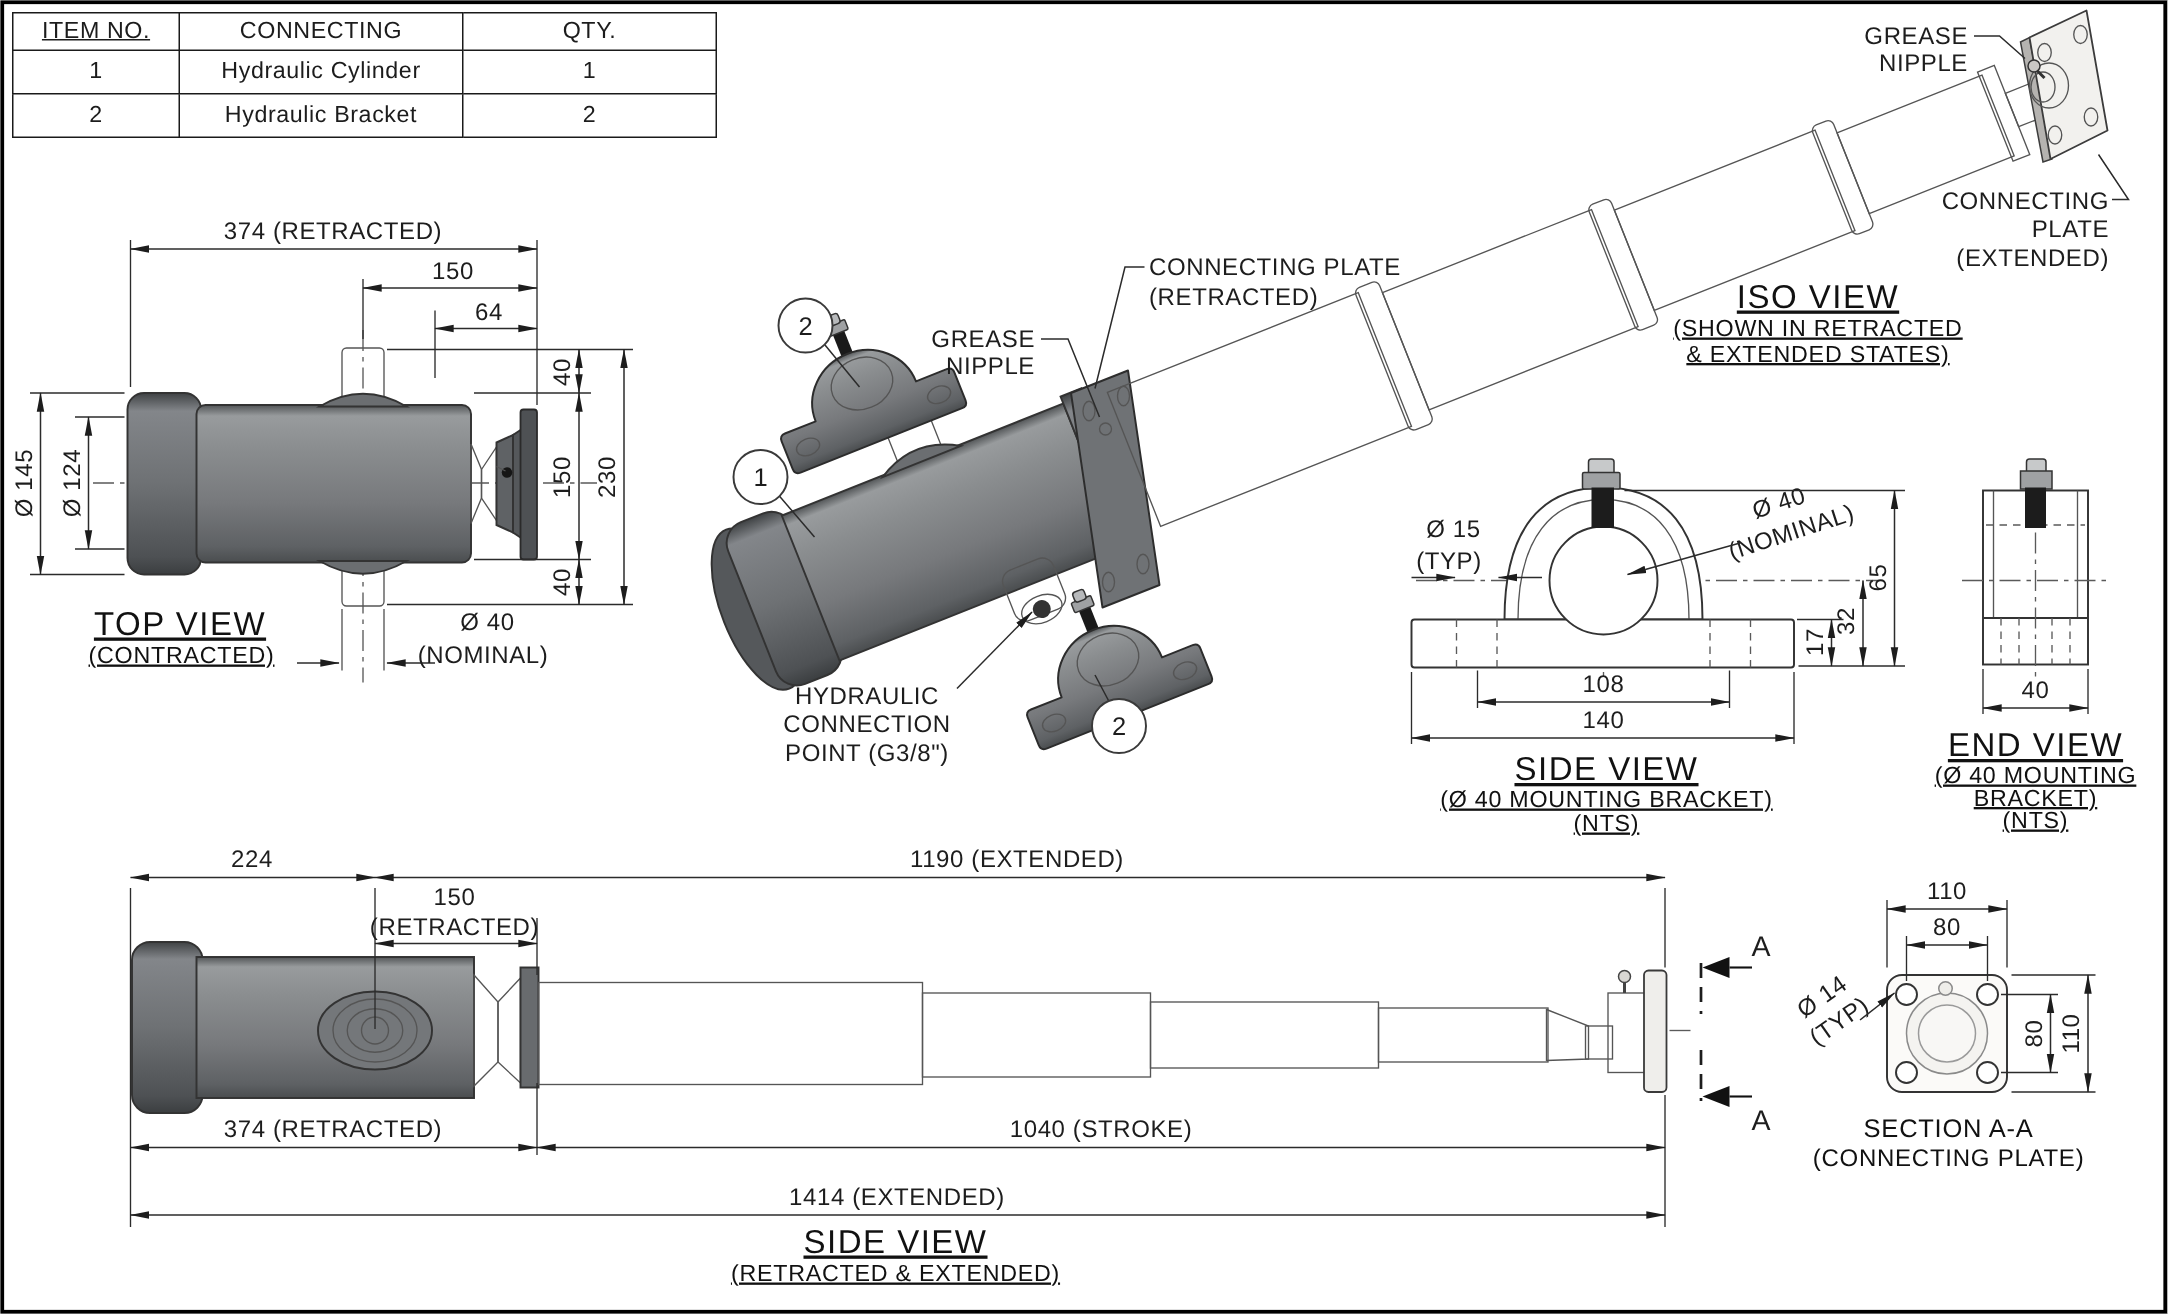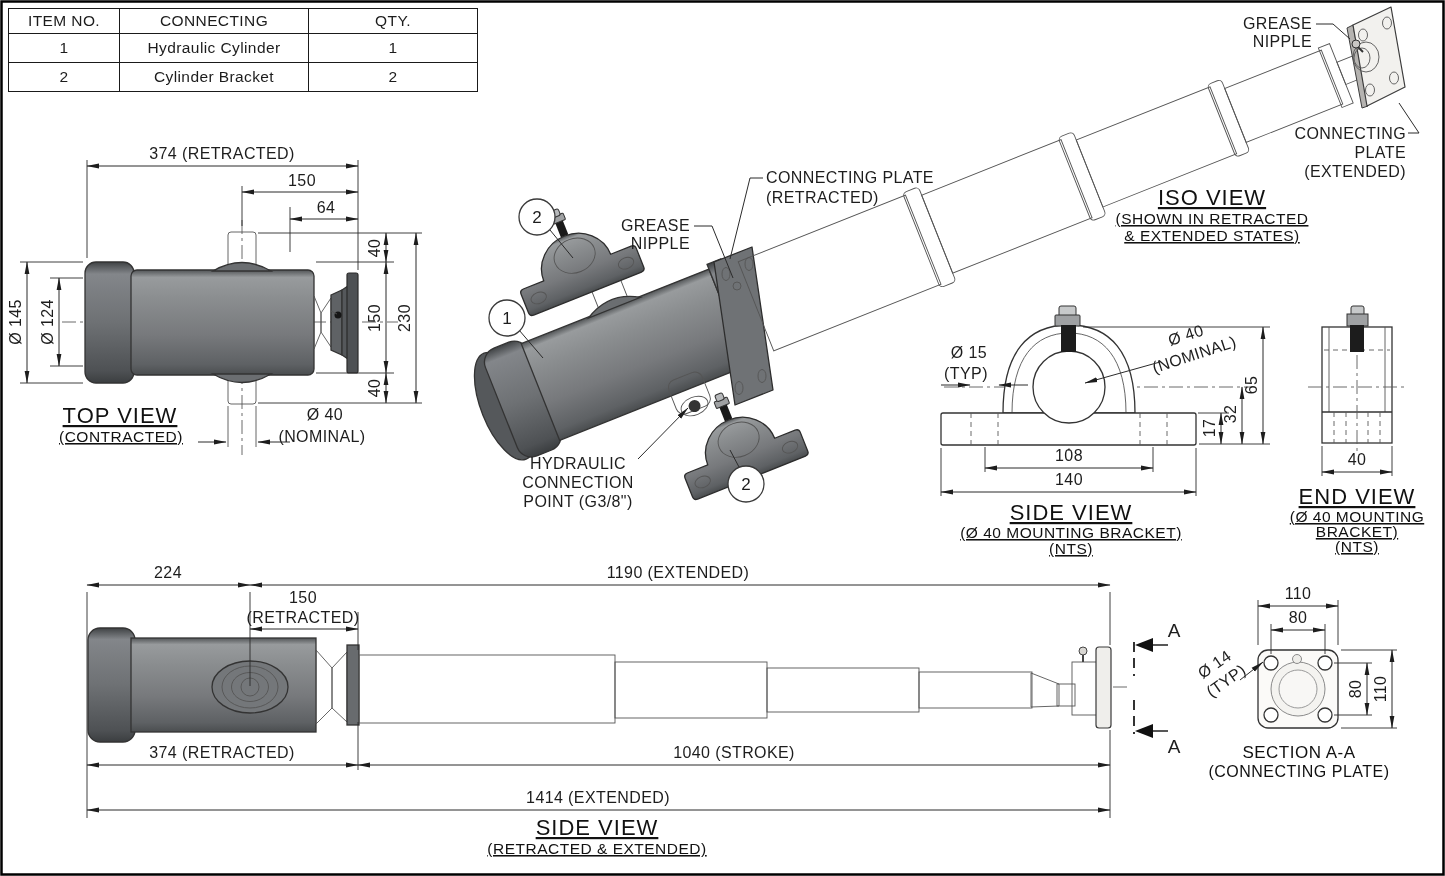--- a/index.html
+++ b/index.html
@@ -4,21 +4,21 @@
 <style>
   html,body{margin:0;padding:0;background:#888;}
   #sheet{position:relative;width:1445px;height:876px;background:#ffffff;overflow:hidden;
          font-family:"Liberation Sans",sans-serif;}
   #sheet > svg{position:absolute;left:0;top:0;}
   
   #bom{position:absolute;left:8px;top:8px;border-collapse:collapse;background:#fff;z-index:5;}
   #bom td,#bom th{border:1.6px solid #1a1a1a;text-align:center;font-weight:normal;
                   font-size:15.5px;color:#1c1c1c;padding:0 6px;letter-spacing:.4px;}
   #bom th{height:24px;} #bom td{height:28px;}
-  .c-item{width:98px;} .c-desc{width:176px;} .c-qty{width:156px;}
+  .c-item{width:98px;text-decoration:underline;} .c-desc{width:176px;} .c-qty{width:156px;}
   
   .ol{stroke:#333;stroke-width:1.3px;}
   .dim{stroke:#2b2b2b;stroke-width:1px;fill:none;}
   .ext{stroke:#2b2b2b;stroke-width:.9px;}
   .cl{stroke:#5a5a5a;stroke-width:.9px;stroke-dasharray:14 4 3 4;fill:none;}
   .hid{stroke:#5a5a5a;stroke-width:.9px;stroke-dasharray:5 4;fill:none;}
   .thin{stroke:#555;stroke-width:.9px;fill:none;}
   text{fill:#1d1d1d;}
   .dt{font-size:16px;text-anchor:middle;letter-spacing:.4px;}
   .lbl{font-size:16px;letter-spacing:.4px;}
@@ -424,19 +424,19 @@
     <th class="c-desc">CONNECTING</th>
     <th class="c-qty">QTY.</th>
   </tr>
   <tr>
     <td>1</td>
     <td>Hydraulic Cylinder</td>
     <td>1</td>
   </tr>
   <tr>
     <td>2</td>
-    <td>Cylinder Bracket</td>
+    <td>Hydraulic Bracket</td>
     <td>2</td>
   </tr>
 </tbody>
     </table>
 
 </div>
 
 </body></html>

